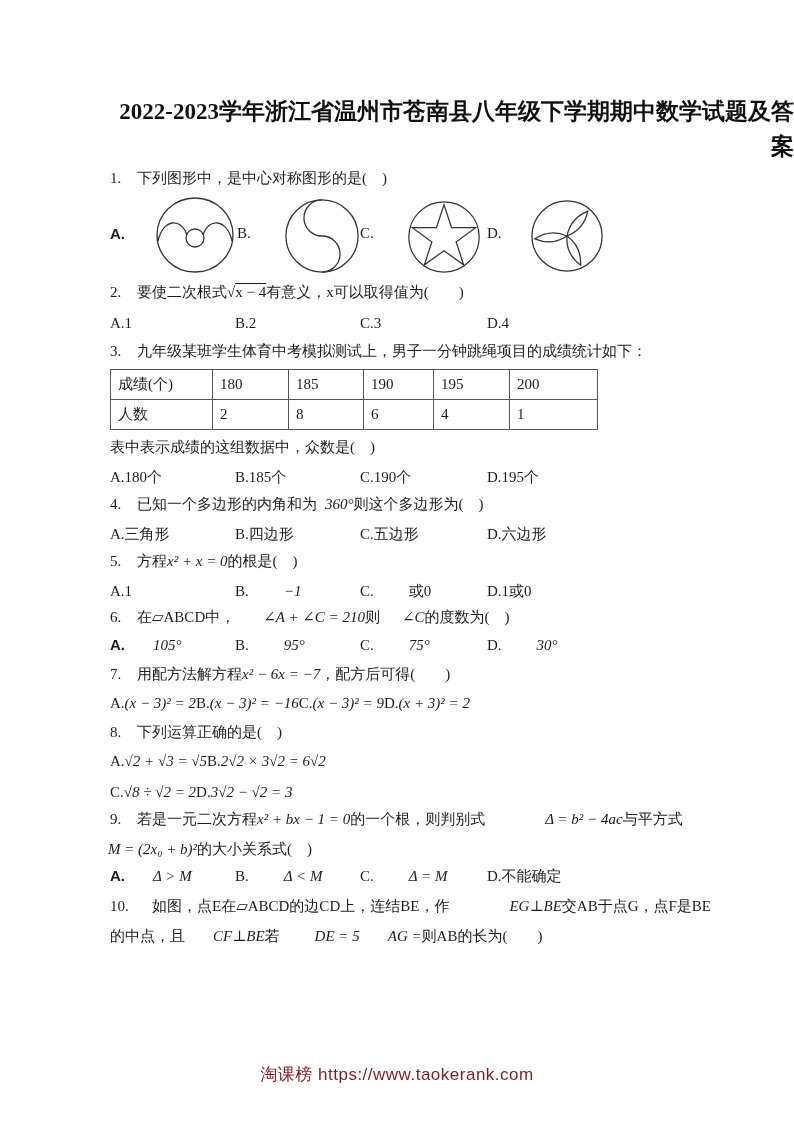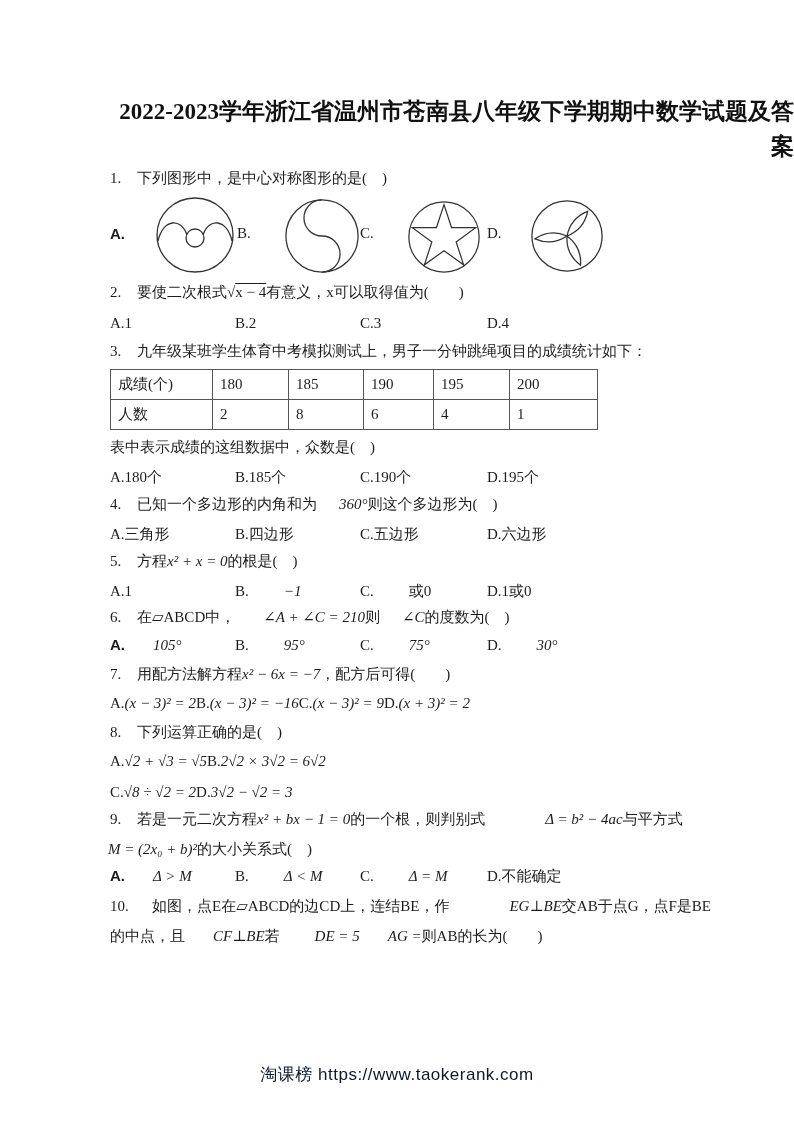--- a/index.html
+++ b/index.html
@@ -9,29 +9,29 @@
          font-size:23px;font-weight:bold;line-height:35px;color:#111;}
   .ln{position:absolute;left:110px;white-space:nowrap;line-height:20px;}
   .num{display:inline-block;width:27px;}
   .num2{display:inline-block;width:42px;}
   .f{font-family:"Liberation Serif","DejaVu Serif",serif;font-style:italic;}
   .rad{text-decoration:overline;margin-top:45px;}
   .bA{font-family:"Liberation Sans","DejaVu Sans",sans-serif;font-weight:700;}
   .ob{position:absolute;left:125px;top:0;}
   .oc{position:absolute;left:250px;top:0;}
   .od{position:absolute;left:377px;top:0;}
-  .ml12{margin-left:22px;}.ml22{margin-left:22px;}.ml28{margin-left:28px;}
+  .ml12{margin-left:8px;}.ml22{margin-left:22px;}.ml28{margin-left:28px;}
   .ml35{margin-left:35px;}.ml40{margin-left:28px;}.ml60{margin-left:60px;}
   .figs{position:absolute;top:195px;left:0;width:794px;height:84px;}
   .figs .fl{position:absolute;top:30px;}
   .figs svg{position:absolute;top:0;}
   table.tb{position:absolute;top:369px;left:110px;border-collapse:collapse;table-layout:fixed;}
   table.tb td{border:1px solid #555;height:29px;padding:0 4px 0 7px;font-size:15px;
               overflow:hidden;white-space:nowrap;}
-  .footer{position:absolute;top:1063px;left:0;right:0;text-align:center;color:#0f172a;
+  .footer{position:absolute;top:1063px;left:0;right:0;text-align:center;color:#7f1d1d;
           font-size:17px;font-family:"Liberation Sans","DejaVu Sans",sans-serif;letter-spacing:.5px;}
 </style>
 </head>
 <body>
 
 <div class="pg">
 
   <div class="title">
     <div>2022-2023学年浙江省温州市苍南县八年级下学期期中数学试题及答</div>
     <div>案</div>

